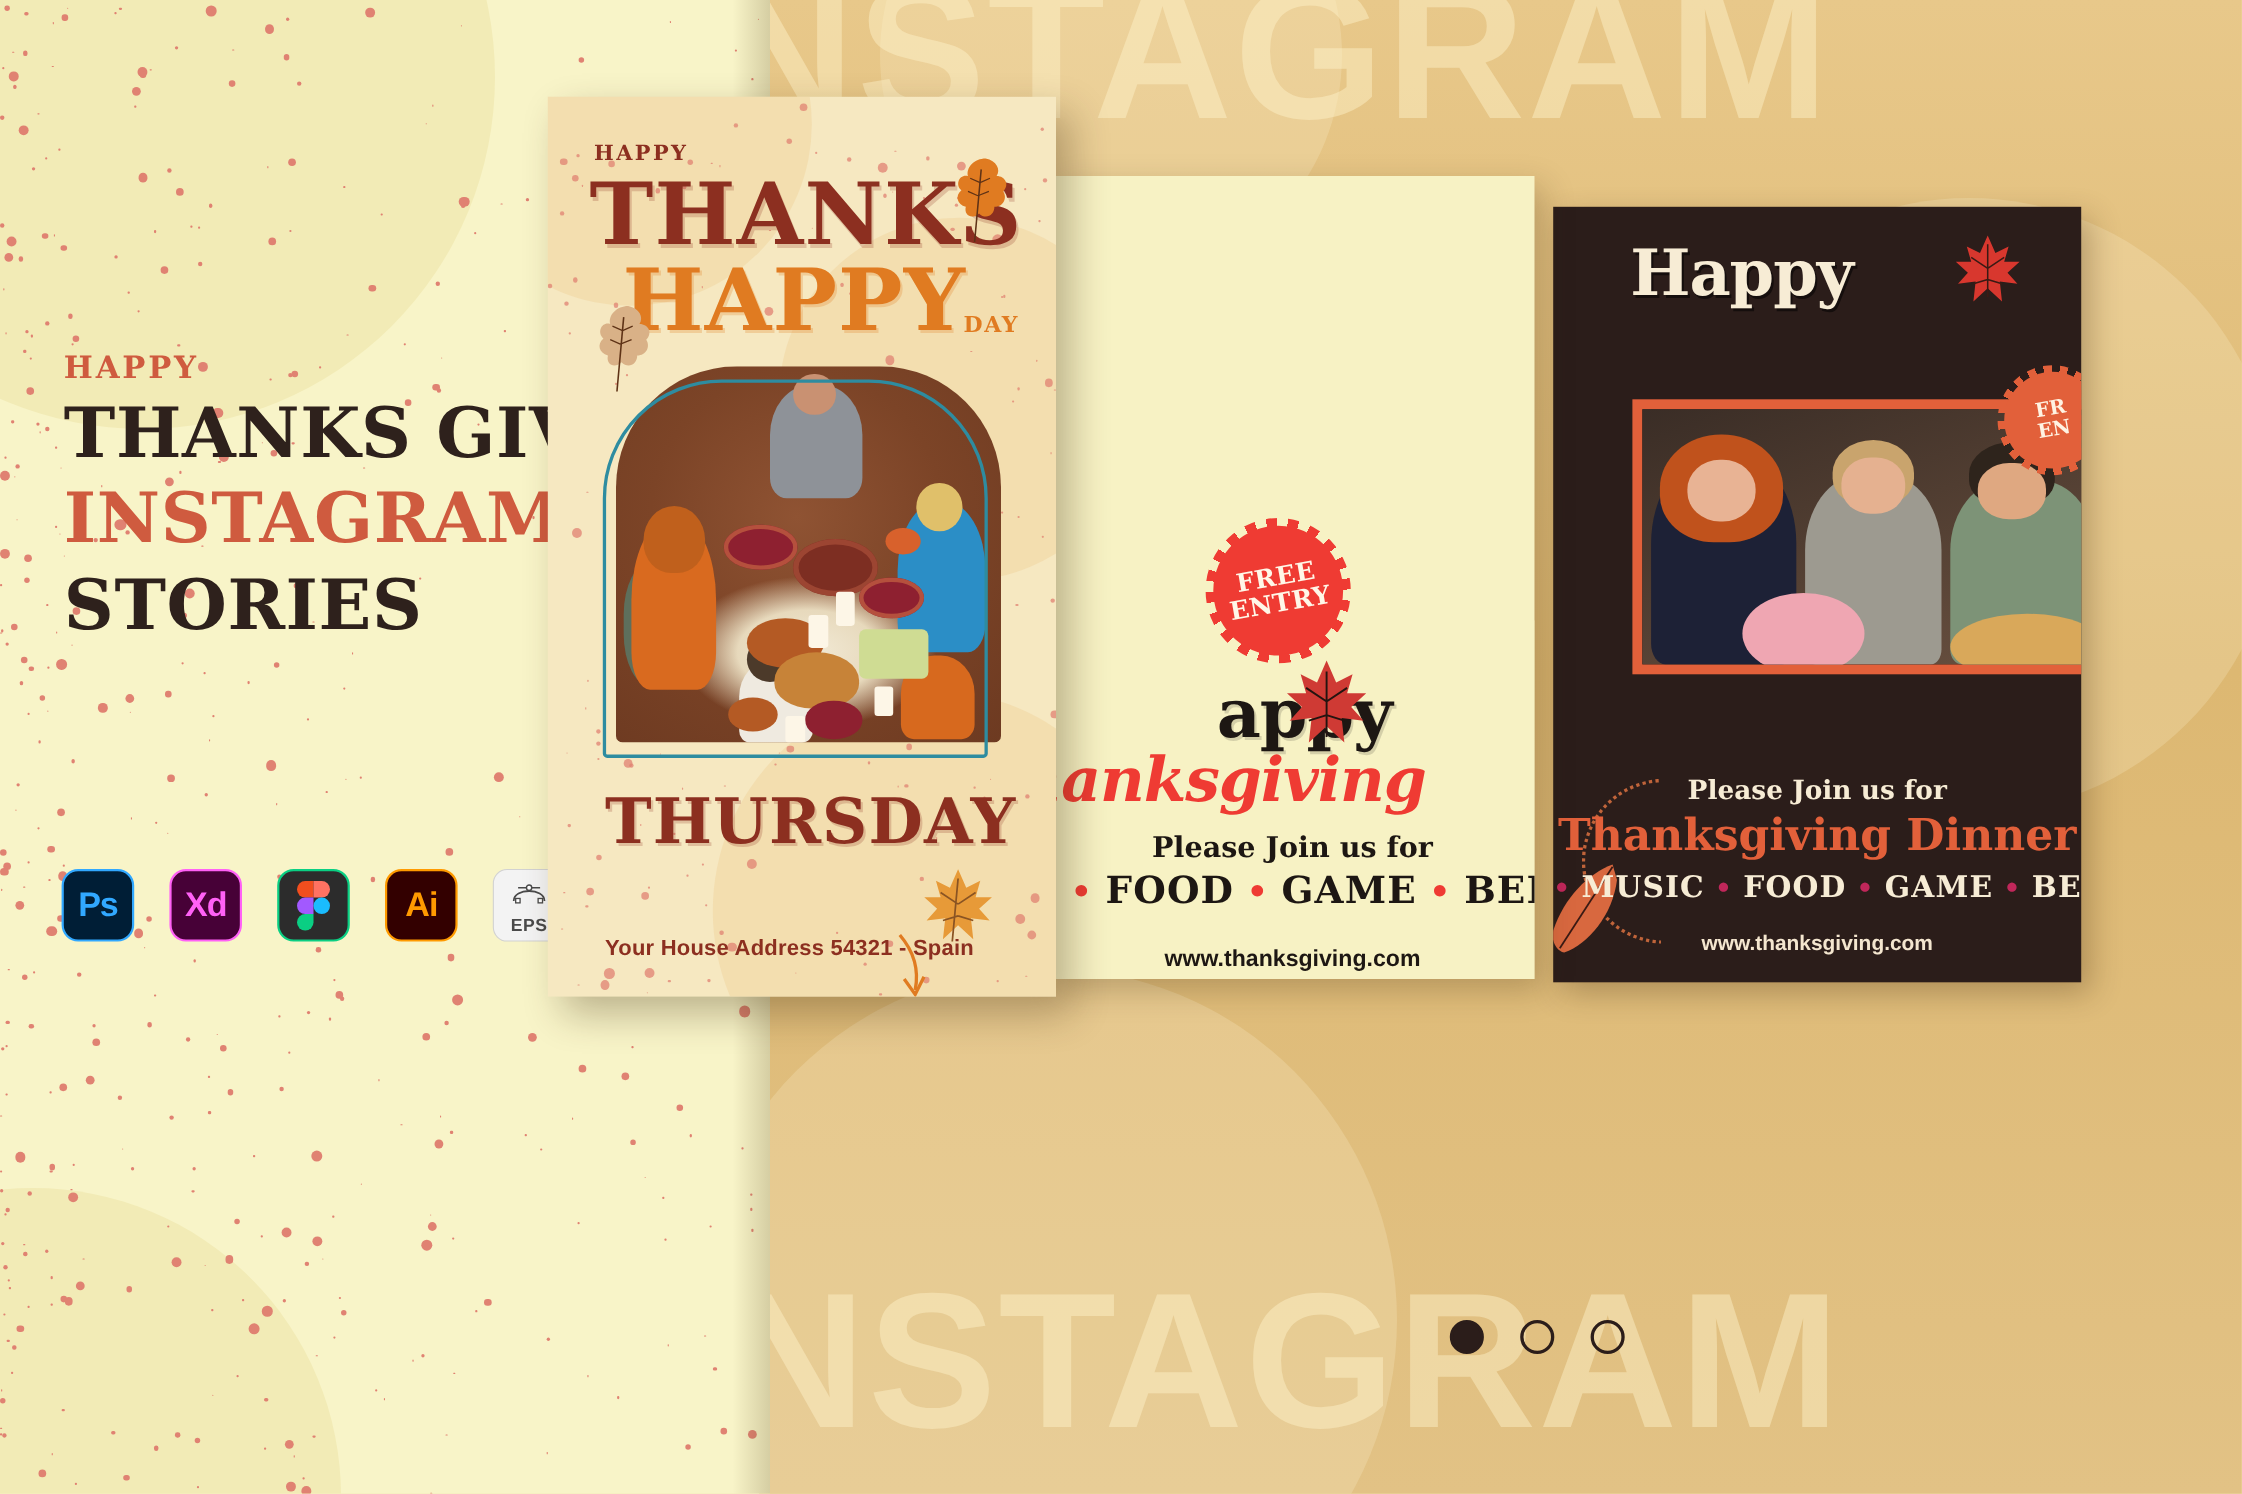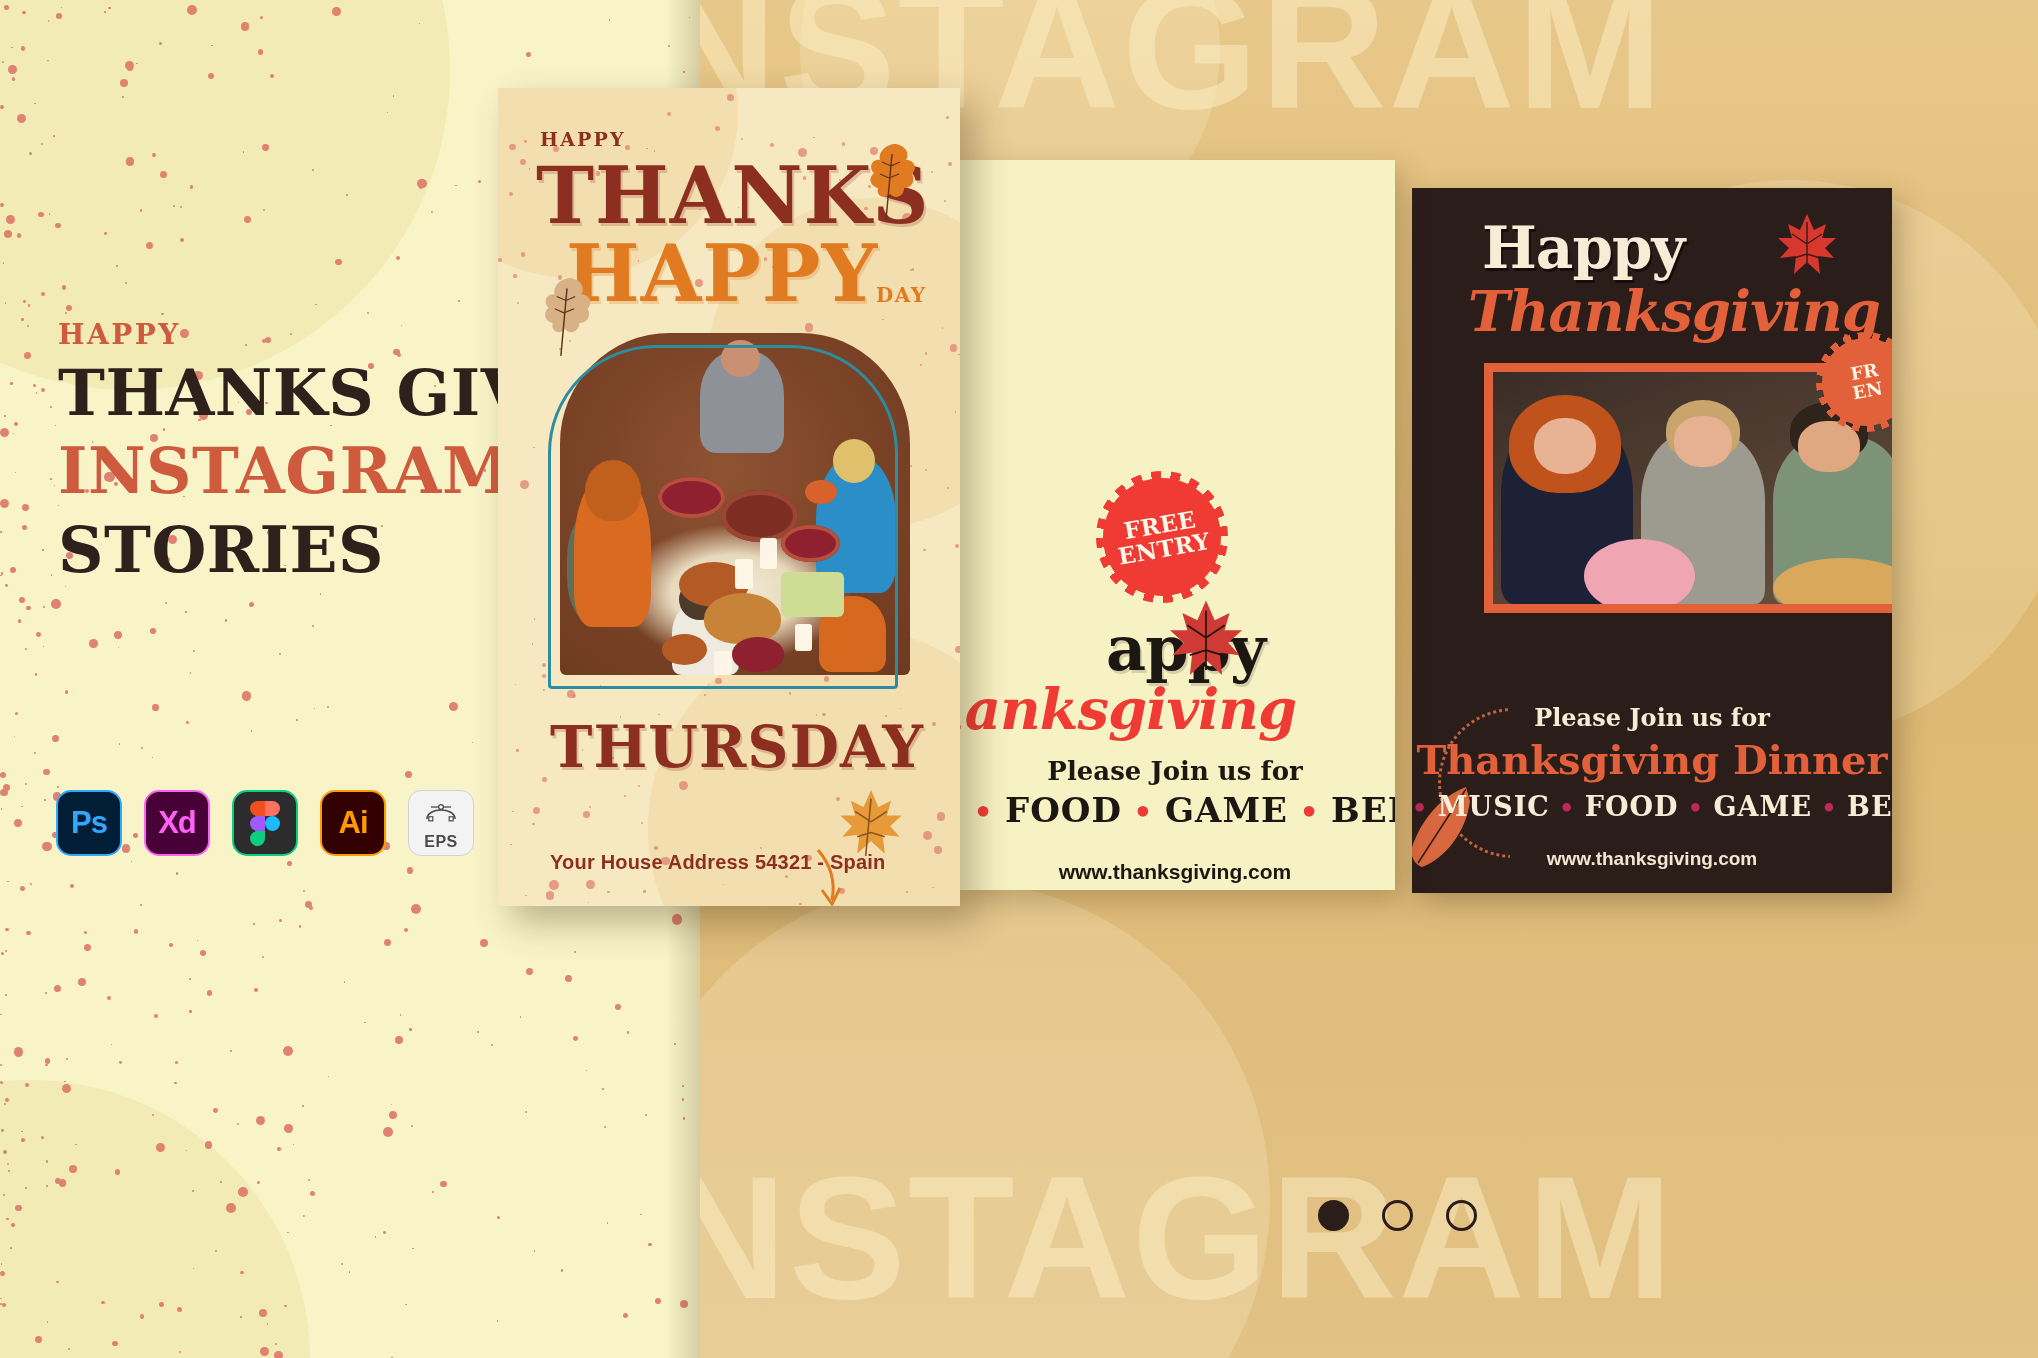--- a/index.html
+++ b/index.html
@@ -80,21 +80,21 @@
     line-height:1.02;
     letter-spacing:.5px;
     text-transform:uppercase;
     color:#2e211c;
     margin-bottom:14px;
     white-space:nowrap;
   }
   .headline.accent{ color:#cf5b3f; }
 
   
-  .badges{ position:absolute; left:56px; top:790px; display:flex; gap:22px; align-items:flex-end; }
+  .badges{ position:absolute; left:56px; top:790px; display:flex; gap:32px; align-items:flex-end; }
   .badge{
     width:66px; height:66px; border-radius:15px;
     display:flex; align-items:center; justify-content:center;
     font-family:"Liberation Sans", sans-serif;
     font-weight:bold; font-size:31px; letter-spacing:-1px;
   }
   .badge-ps{ background:#001e36; border:2.5px solid #31a8ff; color:#31a8ff; }
   .badge-xd{ background:#470137; border:2.5px solid #ff61f6; color:#ff61f6; }
   .badge-fg{ background:#2c2c2c; border:2.5px solid #0acf83; position:relative; }
   .badge-ai{ background:#330000; border:2.5px solid #ff9a00; color:#ff9a00; }
@@ -843,21 +843,20 @@
           <rect x="25.2" y="13.8" width="4" height="4" fill="#fff" stroke="#4a4a4a" stroke-width="1.2"></rect>
           <circle cx="17" cy="4" r="2.4" fill="#fff" stroke="#4a4a4a" stroke-width="1.3"></circle>
         </svg>
       </span>
       <span class="eps-txt">EPS</span>
     </div>
   </div>
 
   <div class="poster" id="card3">
     <div class="c3-happy">Happy</div>
-    <div class="c3-thanks">Thanksgiving</div>
 
     <span class="leaf" style="right:54px; top:24px;">
       <svg width="62" height="66" viewBox="0 0 62 66">
         <path d="M31 2 L38 18 L50 12 L46 26 L60 26 L49 36 L58 46 L42 44 L44 62 L31 50 L18 62 L20 44 L4 46 L13 36 L2 26 L16 26 L12 12 L24 18 Z" fill="#d8372e"></path>
         <path d="M31 10 L31 58 M31 32 L16 22 M31 32 L46 22 M31 42 L18 46 M31 42 L44 46" stroke="#3a1a14" stroke-width="1.4" fill="none"></path>
       </svg>
     </span>
 
     <div class="c3-photo">
       <div class="ph ph-friends">

